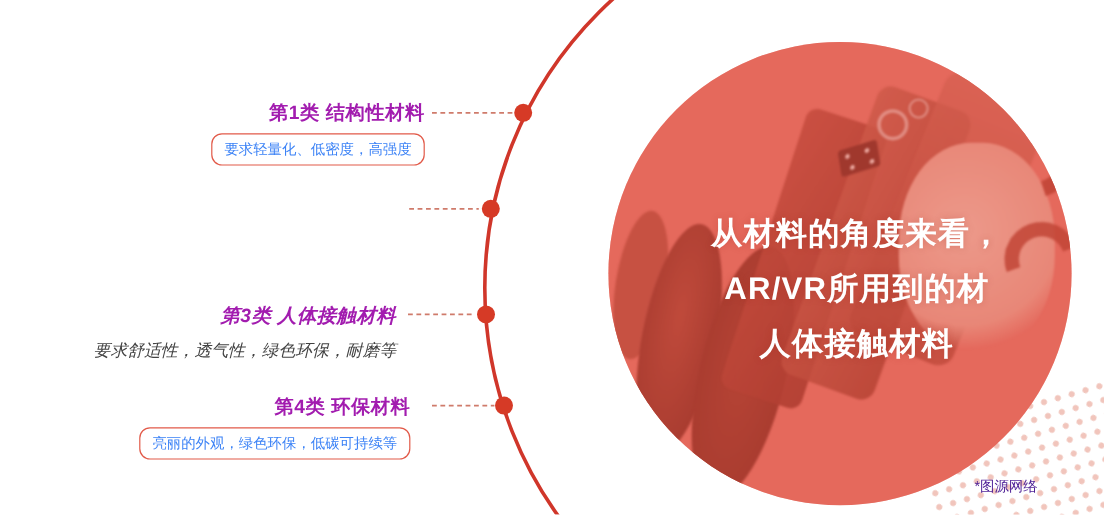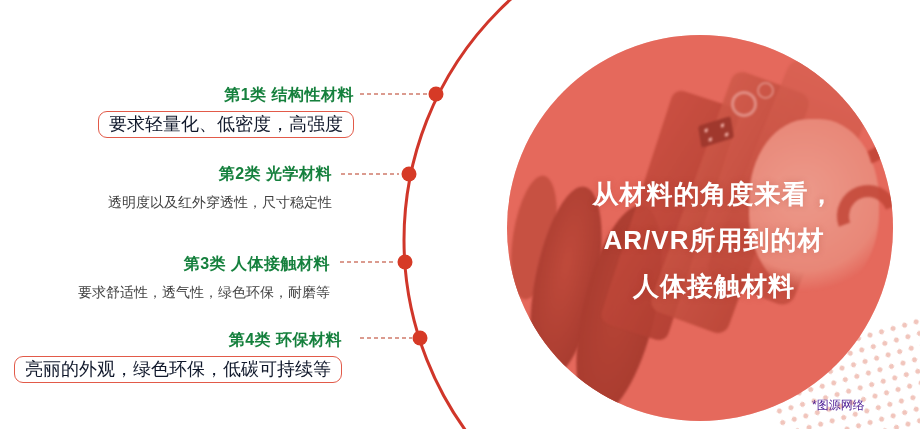--- a/index.html
+++ b/index.html
@@ -102,44 +102,44 @@
     z-index: 5;
     text-shadow: 0 0 6px rgba(160,40,25,0.25);
   }
   .hero-text span { display: block; }
 
   
   .category { position: absolute; text-align: right; z-index: 3; white-space: nowrap; }
   .category-title {
     font-size: 16px;
     font-weight: bold;
-    color: #15803d;
+    color: #a21caf;
     line-height: 22px;
     letter-spacing: 0.5px;
   }
   .desc-plain {
     margin-top: 8px;
     font-size: 14px;
     color: #424242;
     line-height: 18px;
   }
   .desc-box {
     display: inline-block;
     margin-top: 5px;
     border: 1.5px solid #e25a49;
     border-radius: 9px;
     padding: 3px 10px 4px 10px;
-    font-size: 18px;
-    color: #0f172a;
+    font-size: 12px;
+    color: #3b82f6;
     background: #ffffff;
     line-height: 18px;
   }
   .cat-1 { right: 566px; top: 84px; }
   .cat-2 { right: 588px; top: 163px; }
-  .cat-3 { right: 590px; top: 253px; }
+  .cat-3 { right: 590px; top: 253px; font-style: italic; }
   .cat-4 { right: 578px; top: 329px; }
 
   
   .source-note {
     position: absolute;
     left: 812px;
     top: 397px;
     font-size: 12px;
     color: #4c1d95;
     z-index: 4;
@@ -185,24 +185,20 @@
       <span>AR/VR所用到的材</span>
       <span>人体接触材料</span>
     </div>
   </div>
 
   <div class="category cat-1">
     <div class="category-title">第1类 结构性材料</div>
     <div class="desc-box">要求轻量化、低密度，高强度</div>
   </div>
 
-  <div class="category cat-2">
-    <div class="category-title">第2类 光学材料</div>
-    <div class="desc-plain">透明度以及红外穿透性，尺寸稳定性</div>
-  </div>
 
   <div class="category cat-3">
     <div class="category-title">第3类 人体接触材料</div>
     <div class="desc-plain">要求舒适性，透气性，绿色环保，耐磨等</div>
   </div>
 
   <div class="category cat-4">
     <div class="category-title">第4类 环保材料</div>
     <div class="desc-box">亮丽的外观，绿色环保，低碳可持续等</div>
   </div>

